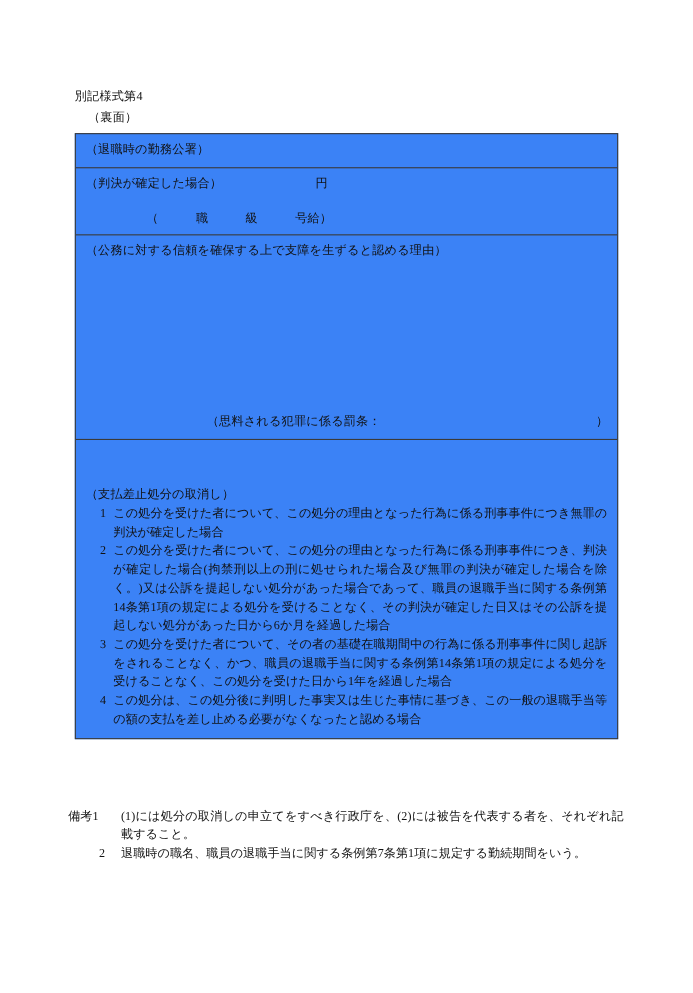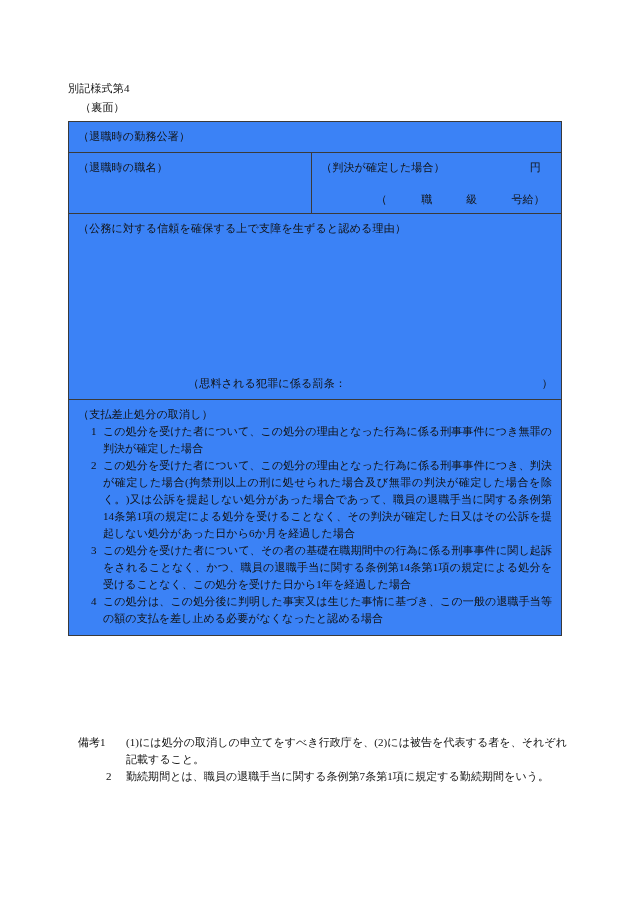--- a/index.html
+++ b/index.html
@@ -110,21 +110,21 @@
     display: flex;
     justify-content: space-between;
     align-items: baseline;
     font-size: 11px;
     line-height: 17px;
     margin-left: 11px;
   }
   .penalty-line .pl-left { white-space: nowrap; }
 
   
-  .row-body .cell { width: 100%; padding: 6px 9px 8px 9px; }
+  .row-body .cell { width: 100%; padding: 6px 9px 8px 9px; margin-top: 36px; }
   .body-heading {
     font-size: 11px;
     line-height: 17px;
     white-space: nowrap;
   }
   .body-para {
     margin-top: 13px;
     font-size: 11px;
     line-height: 17px;
     text-align: justify;
@@ -161,21 +161,20 @@
     left: 62px;
     top: 734px;
     width: 505px;
     font-size: 11px;
     line-height: 17px;
     letter-spacing: 0.05px;
   }
   .remark-row {
     display: flex;
     align-items: flex-start;
-    margin-left: 16px;
   }
   .remark-label {
     flex: 0 0 auto;
     width: 48px;
     white-space: nowrap;
   }
   .remark-label.indented {
     width: 48px;
     padding-left: 28px;
     box-sizing: border-box;
@@ -194,21 +193,20 @@
   <div class="doc-heading">別記様式第4</div>
   <div class="doc-subheading">（裏面）</div>
 
   <div class="form-table">
 
     <div class="row row-office">
       <div class="cell">（退職時の勤務公署）</div>
     </div>
 
     <div class="row row-title">
-      <div class="cell cell-jobtitle">（退職時の職名）</div>
       <div class="cell cell-salary">
         <div class="salary-line1">
           <span>（判決が確定した場合）</span>
           <span>円</span>
         </div>
         <div class="salary-line2">
           <span>（</span>
           <span>職</span>
           <span>級</span>
           <span>号給）</span>
@@ -253,17 +251,17 @@
 
   </div>
 
   <div class="remarks">
     <div class="remark-row">
       <span class="remark-label">備考1</span>
       <span class="remark-text">(1)には処分の取消しの申立てをすべき行政庁を、(2)には被告を代表する者を、それぞれ記載すること。</span>
     </div>
     <div class="remark-row">
       <span class="remark-label indented">2</span>
-      <span class="remark-text">勤続期間とは、職員の退職手当に関する条例第7条第1項に規定する勤続期間をいう。</span>
+      <span class="remark-text">退職時の職名、職員の退職手当に関する条例第7条第1項に規定する勤続期間をいう。</span>
     </div>
   </div>
 
 </div>
 
 </body></html>

